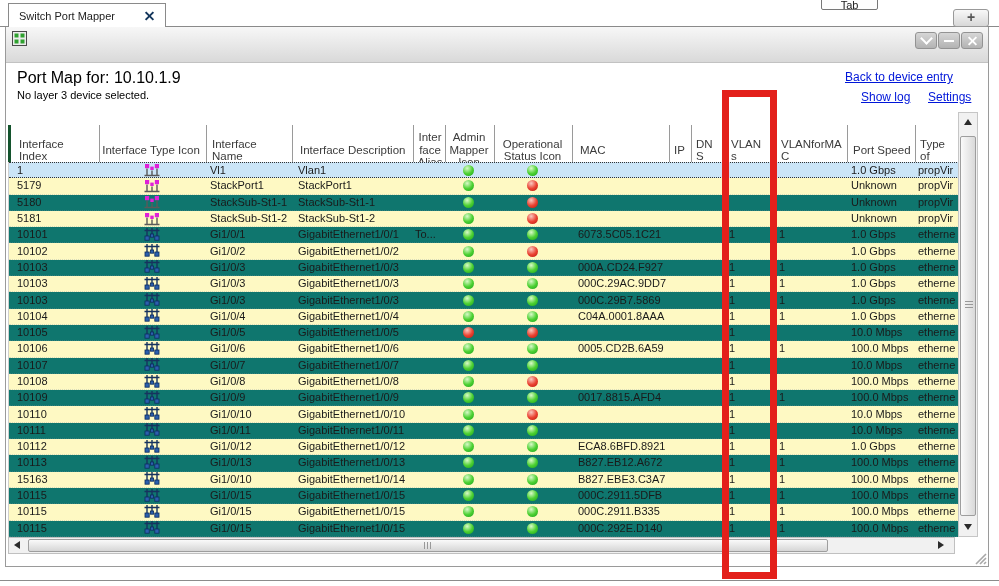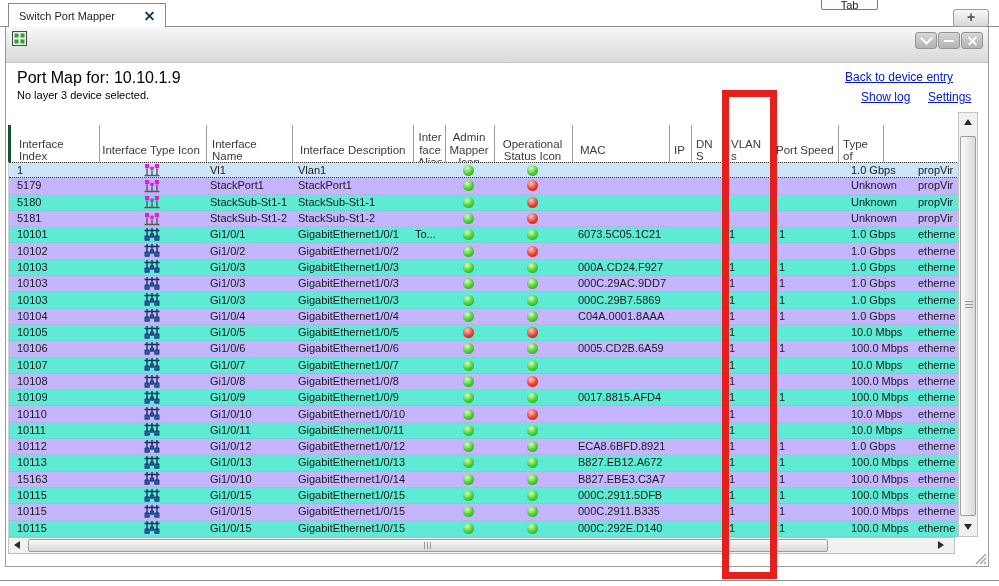--- a/index.html
+++ b/index.html
@@ -43,22 +43,22 @@
   .lnk{font-size:12px;color:#0016d9;text-decoration:underline;cursor:pointer;}
   .lnk-back{left:845px;top:70px;} .lnk-show{left:861px;top:90px;} .lnk-set{left:928px;top:90px;}
 
   
   .thead{left:8px;top:125px;width:950px;height:50px;display:flex;border-left:3px solid #14532d;box-sizing:content-box;z-index:1;}
   .hcell{border-right:1px solid #9a9a9a;box-sizing:border-box;display:flex;align-items:center;
          font-size:11.5px;color:#3b3b3b;line-height:12.5px;padding:0 4px 0 7px;overflow:hidden;
          overflow-wrap:break-word;word-break:break-word;}
   .hc-center{justify-content:center;text-align:center;padding:0 2px;}
   .tbody{left:8px;top:162px;width:950px;height:375px;overflow:hidden;border-left:1px solid #cfcfcf;z-index:1;}
-  .trow{display:flex;height:16.3px;box-sizing:border-box;border-bottom:1px dotted rgba(130,150,165,.30);background:#c4b5fd;}
-  .trow.alt{background:#5eead4;}
+  .trow{display:flex;height:16.3px;box-sizing:border-box;border-bottom:1px dotted rgba(130,150,165,.30);background:#fef9c3;}
+  .trow.alt{background:#0f766e;}
   .trow.sel{background:#cbe5f7;border-top:1px dotted #333;border-bottom:1px dotted #333;}
   .cell{box-sizing:border-box;font-size:11px;line-height:15px;color:#1a1a1a;white-space:nowrap;overflow:hidden;
         display:flex;align-items:center;padding-left:7px;}
   .c-index{width:89px;padding-left:8px;} .c-icon{width:107px;justify-content:center;padding-left:0;}
   .c-name{width:86px;padding-left:5px;} .c-desc{width:121px;} .c-alias{width:32px;padding-left:3px;}
   .c-admin{width:49px;justify-content:center;padding-left:0;} .c-oper{width:78px;justify-content:center;padding-left:0;}
   .c-mac{width:97px;} .c-ip{width:22px;padding-left:4px;} .c-dns{width:33px;padding-left:4px;}
   .c-vlans{width:46px;padding-left:6px;} .c-vfm{width:77px;padding-left:10px;}
   .c-speed{width:68px;padding-left:5px;} .c-type{width:45px;padding-left:4px;}
   .dot{width:11px;height:11px;border-radius:50%;}
@@ -138,20 +138,21 @@
       <div class="hcell c-icon">Interface Type Icon</div>
       <div class="hcell c-name">Interface Name</div>
       <div class="hcell c-desc">Interface Description</div>
       <div class="hcell c-alias hc-center">Interface Alias</div>
       <div class="hcell c-admin hc-center">Admin Mapper Icon</div>
       <div class="hcell c-oper hc-center">Operational Status Icon</div>
       <div class="hcell c-mac">MAC</div>
       <div class="hcell c-ip">IP</div>
       <div class="hcell c-dns">DNS</div>
       <div class="hcell c-vlans">VLANs</div>
+      <div class="hcell c-vfm">VLANforMAC</div>
       <div class="hcell c-speed">Port Speed</div>
       <div class="hcell c-type">Type of</div>
     </div>
   <div class="abs tbody">
       <div class="trow sel">
         <div class="cell c-index">1</div>
         <div class="cell c-icon">
           <svg width="16" height="14" viewBox="0 0 16 14">
             <path d="M0.5 12.5 H15.5 M3 12 V5.5 M13 12 V5.5 M8 12 V7.5" stroke="#5a5a5a" stroke-width="1.4" fill="none"></path>
             <rect x="1" y="1" width="4.2" height="4.2" fill="#e020d8"></rect>

